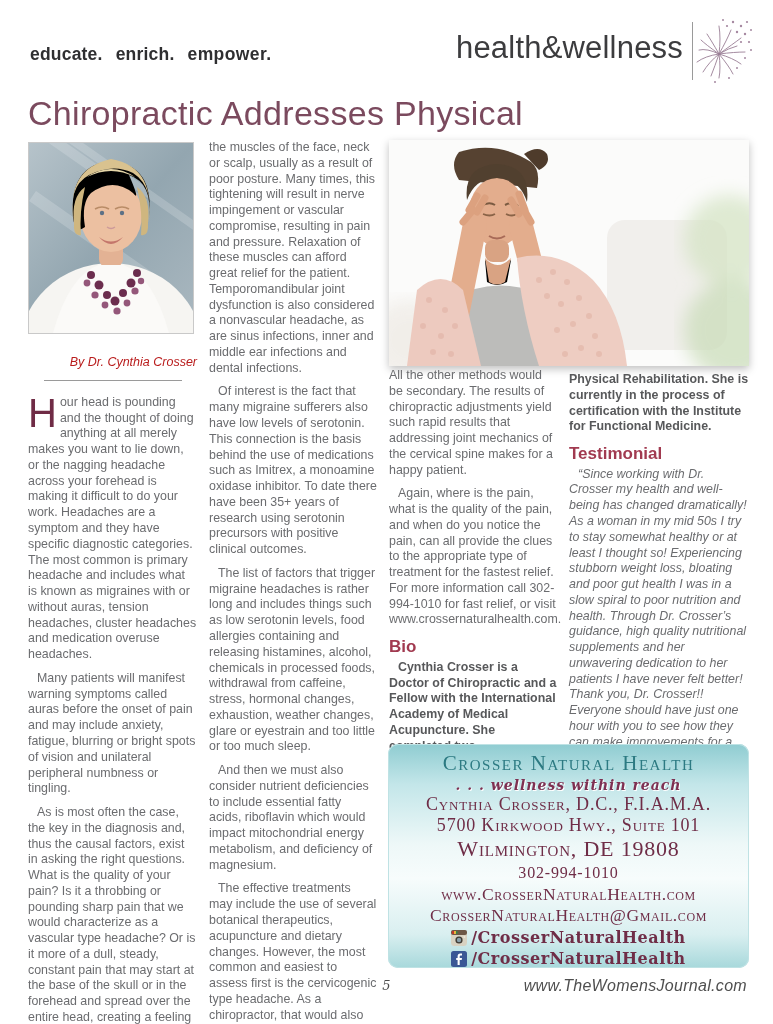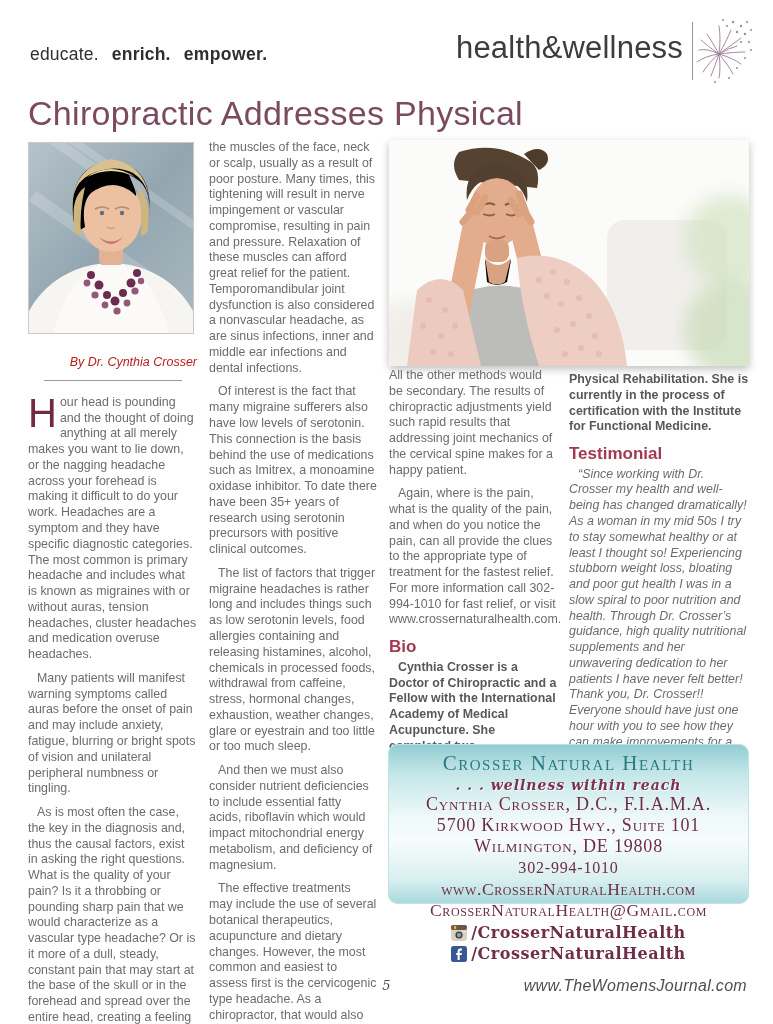--- a/index.html
+++ b/index.html
@@ -4,21 +4,21 @@
 <style>
   * { margin:0; padding:0; box-sizing:border-box; }
   html,body { background:#e8e8e8; }
   .page {
     position:relative; width:773px; height:1024px; margin:0 auto;
     background:#ffffff; overflow:hidden;
     font-family:"Liberation Sans", sans-serif;
   }
   
   .tagline { position:absolute; left:30px; top:44px; font-size:17.5px; color:#2f2f31; letter-spacing:.2px; }
-  .tagline .t1 { font-weight:400; }
+  .tagline .t1 { font-weight:700; }
   .tagline .t2 { font-weight:700; margin-left:8px; }
   .tagline .t3 { font-weight:700; margin-left:8px; letter-spacing:.4px; }
   .brand { position:absolute; right:90px; top:30px; font-size:31px; color:#3c3c3e; letter-spacing:.2px; }
   .brand-divider { position:absolute; right:80px; top:22px; width:1px; height:58px; background:#9a9a9a; }
   .dandelion { position:absolute; right:18px; top:14px; width:62px; height:72px; }
   
   .headline { position:absolute; left:28px; top:94px; font-size:34px; font-weight:400; color:#7b4a5e; letter-spacing:.3px; }
   
   .col { position:absolute; font-size:12.4px; line-height:1.272; color:#6b6c6f; }
   .col1 { left:28px;  top:142px; width:169px; }
@@ -39,35 +39,35 @@
   .author-caption { font-style:italic; color:#b91c1c; font-size:12.5px; text-align:right; margin-top:21px; }
   .caption-rule { width:138px; height:1px; background:#9a9a9a; margin:9px auto 14px auto; }
   
   .headache-photo {
     position:absolute; left:389px; top:140px; width:360px; height:226px;
     box-shadow:0 3px 8px rgba(0,0,0,.25); background:#fbfbfa;
   }
   .headache-photo svg { display:block; }
   
   .ad-box {
-    position:absolute; left:388px; top:744px; width:361px; height:160px;
+    position:absolute; left:388px; top:744px; width:361px; height:224px;
     border-radius:10px; padding-top:7px;
     background:linear-gradient(180deg,#8fccd1 0%, #c3e6e9 18%, #eef8f8 45%, #f7fcfc 60%, #d9eff0 85%, #a7d8db 100%);
     box-shadow:inset 0 0 0 1px #bfe2e4;
     text-align:center;
   }
   .ad-line { font-family:"Liberation Serif", serif; font-variant:small-caps; color:#6f2d47; }
   .ad-name { font-size:21px; letter-spacing:1.5px; color:#2c7a82; font-weight:400; }
   .ad-script {
     font-family:"DejaVu Serif", serif; font-style:italic; font-weight:700;
     font-size:14px; color:#7e3052; letter-spacing:1px;
     text-shadow:1px 1px 0 #ffffff; margin:1px 0;
   }
   .ad-doctor, .ad-addr1 { font-size:18px; letter-spacing:.8px; }
-  .ad-addr2 { font-size:18px; letter-spacing:.8px; }
+  .ad-addr2 { font-size:22px; letter-spacing:.8px; }
   .ad-phone { font-family:"Liberation Serif", serif; font-size:16px; letter-spacing:.8px; color:#6f2d47; margin:2px 0; }
   .ad-web, .ad-email { font-size:17.5px; letter-spacing:.6px; }
   .ad-social {
     font-family:"DejaVu Serif", serif; font-weight:700; font-size:16px;
     color:#6f2d47; letter-spacing:.5px;
     display:flex; align-items:center; justify-content:center; gap:4px; margin-top:2px;
   }
   .soc-icon { width:16px; height:16px; display:inline-block; }
   
   .page-number { position:absolute; left:0; right:0; top:978px; text-align:center; font-family:"DejaVu Serif", serif; font-style:italic; font-size:13px; color:#4c4c4c; }

